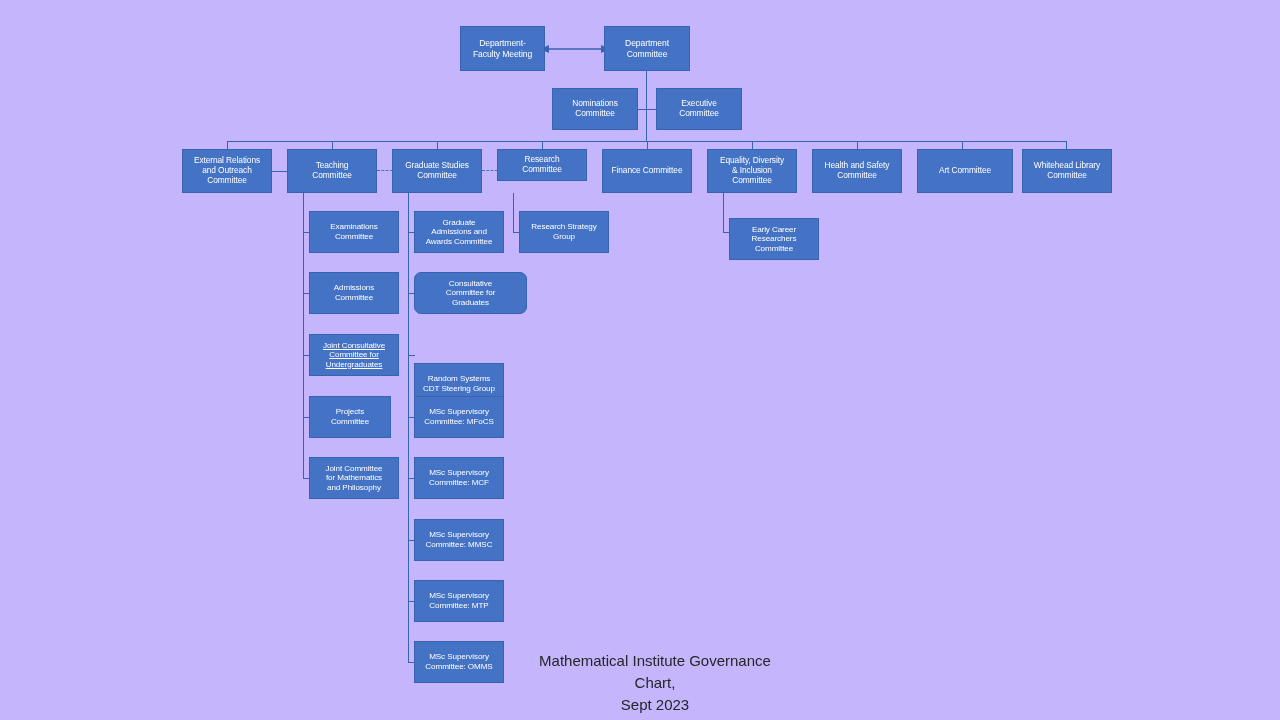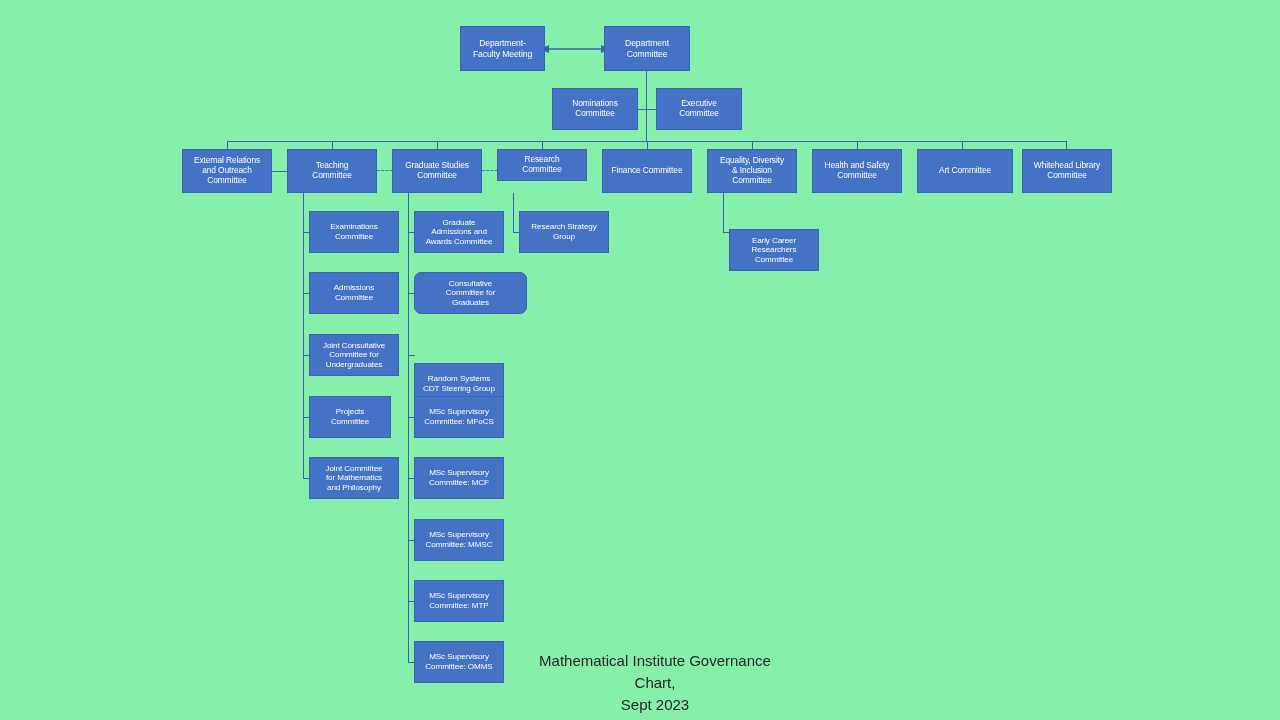--- a/index.html
+++ b/index.html
@@ -10,21 +10,21 @@
   }
   body {
     font-family: "Liberation Sans", sans-serif;
     -webkit-font-smoothing: antialiased;
   }
   #canvas {
     position: relative;
     width: 1280px;
     height: 720px;
     overflow: hidden;
-    background: #86efac;
+    background: #c4b5fd;
   }
   .node {
     position: absolute;
     box-sizing: border-box;
     background: #4472C4;
     border: 1px solid #3763B0;
     color: #ffffff;
     display: flex;
     align-items: center;
     justify-content: center;
@@ -188,21 +188,21 @@
 Committee</span>
       </div>
       <div class="node fs-sub" style="left: 309px; top: 211px; width: 90px; height: 42px;">
         <span class="lbl">Examinations
 Committee</span>
       </div>
       <div class="node fs-sub" style="left: 309px; top: 272px; width: 90px; height: 42px;">
         <span class="lbl">Admissions
 Committee</span>
       </div>
-      <div class="node fs-sub" style="left: 309px; top: 334px; width: 90px; height: 42px;">
+      <div class="node fs-sub" style="left: 309px; top: 334px; width: 90px; height: 42px; text-decoration: underline;">
         <span class="lbl">Joint Consultative
 Committee for
 Undergraduates</span>
       </div>
       <div class="node fs-sub" style="left: 309px; top: 396px; width: 82px; height: 42px;">
         <span class="lbl">Projects
 Committee</span>
       </div>
       <div class="node fs-sub" style="left: 309px; top: 457px; width: 90px; height: 42px;">
         <span class="lbl">Joint Committee
@@ -240,21 +240,21 @@
 Committee: MTP</span>
       </div>
       <div class="node fs-sub" style="left: 414px; top: 641px; width: 90px; height: 42px;">
         <span class="lbl">MSc Supervisory
 Committee: OMMS</span>
       </div>
       <div class="node fs-sub" style="left: 519px; top: 211px; width: 90px; height: 42px;">
         <span class="lbl">Research Strategy
 Group</span>
       </div>
-      <div class="node fs-sub" style="left: 729px; top: 229px; width: 90px; height: 42px;">
+      <div class="node fs-sub" style="left: 729px; top: 218px; width: 90px; height: 42px;">
         <span class="lbl">Early Career
 Researchers
 Committee</span>
       </div>
     </div>
 
   <div class="title" style="left:520px; top:650px; width:270px;">Mathematical Institute Governance Chart,
 Sept 2023</div>
 
 </div>

